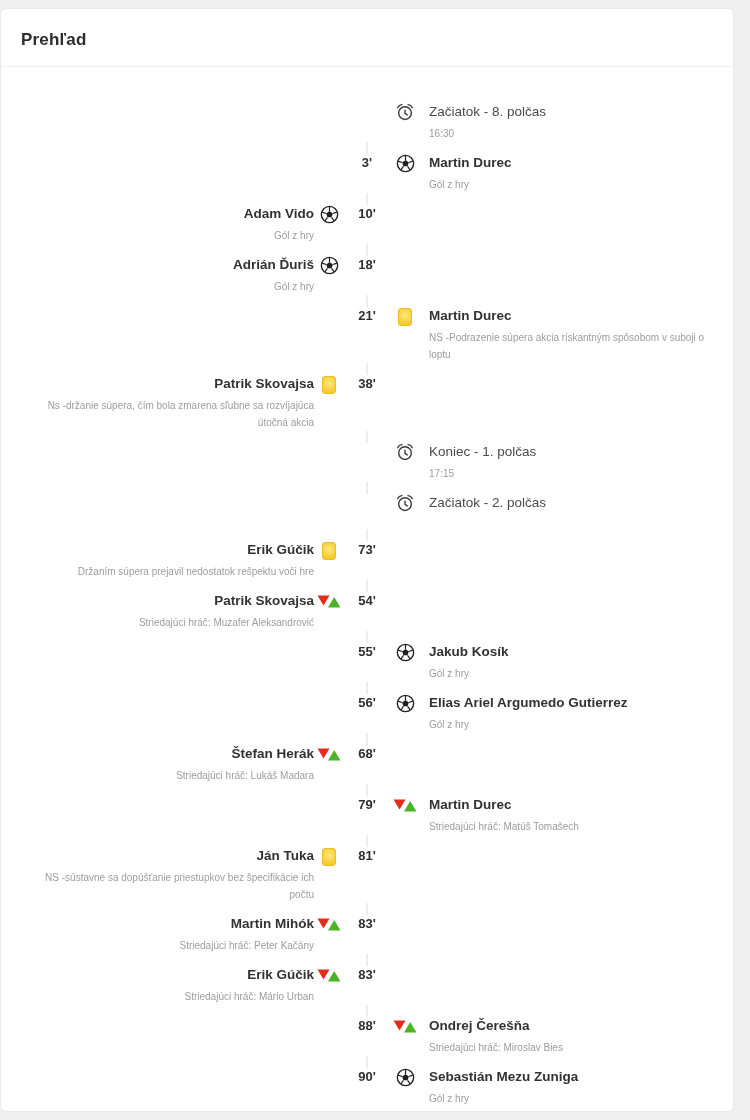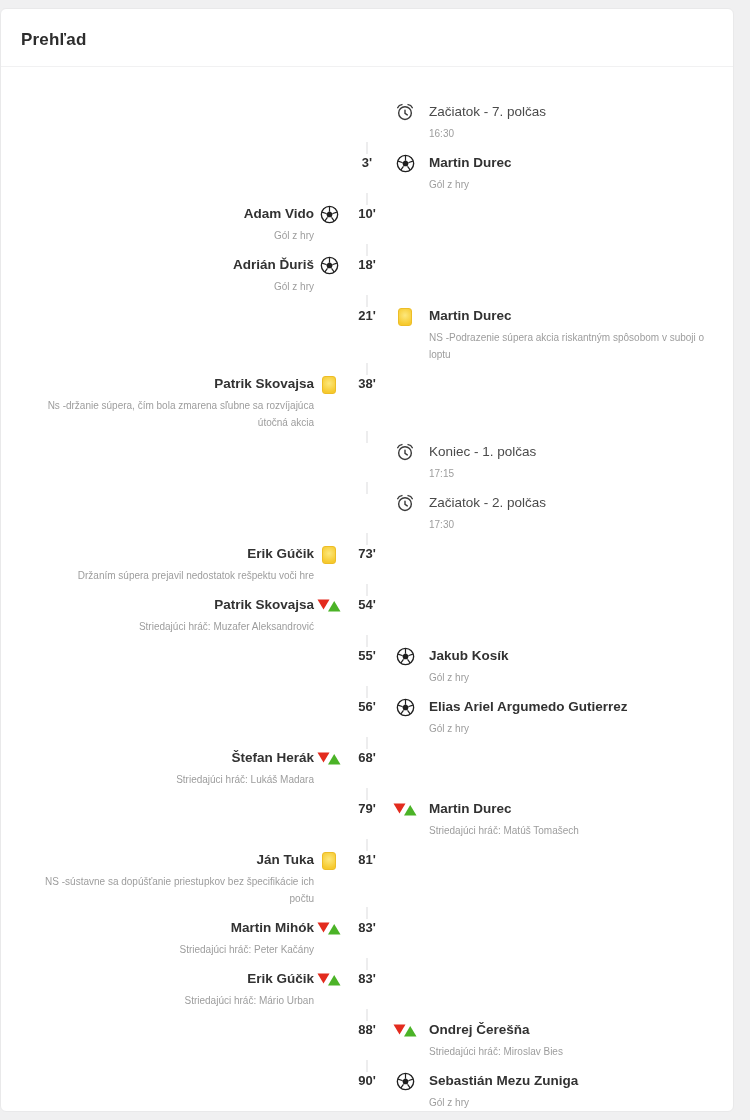--- a/index.html
+++ b/index.html
@@ -94,21 +94,21 @@
         <div class="cell-minute"></div>
         <div class="cell-icon">
           <svg class="clock-svg" width="20" height="20" viewBox="0 0 24 24" fill="none" stroke="#3b3b3b" stroke-width="1.7" stroke-linecap="round">
             <circle cx="12" cy="13.3" r="7.6"></circle>
             <path d="M12 9.8V13.6L14.7 15.5"></path>
             <path d="M8.3 3.1C6 3.4 4.1 4.8 3.2 6.8"></path>
             <path d="M15.7 3.1C18 3.4 19.9 4.8 20.8 6.8"></path>
           </svg>
         </div>
         <div class="cell-text-right">
-          <div class="title">Začiatok - 7. polčas</div>
+          <div class="title">Začiatok - 8. polčas</div>
           <div class="subtitle">16:30</div>
         </div>
       </div>
       <div class="event ">
         <div class="cell-text-left"></div>
         <div class="cell-icon"></div>
         <div class="cell-minute">3'</div>
         <div class="cell-icon">
           <svg class="goal-svg" width="19" height="19" viewBox="0 0 24 24">
             <circle cx="12" cy="12" r="10.3" fill="#fff" stroke="#1f1f1f" stroke-width="1.7"></circle>
@@ -219,21 +219,20 @@
         <div class="cell-icon">
           <svg class="clock-svg" width="20" height="20" viewBox="0 0 24 24" fill="none" stroke="#3b3b3b" stroke-width="1.7" stroke-linecap="round">
             <circle cx="12" cy="13.3" r="7.6"></circle>
             <path d="M12 9.8V13.6L14.7 15.5"></path>
             <path d="M8.3 3.1C6 3.4 4.1 4.8 3.2 6.8"></path>
             <path d="M15.7 3.1C18 3.4 19.9 4.8 20.8 6.8"></path>
           </svg>
         </div>
         <div class="cell-text-right">
           <div class="title">Začiatok - 2. polčas</div>
-          <div class="subtitle">17:30</div>
         </div>
       </div>
       <div class="event ">
         <div class="cell-text-left">
           <div class="title">Erik Gúčik</div>
           <div class="subtitle">Držaním súpera prejavil nedostatok rešpektu voči hre</div>
         </div>
         <div class="cell-icon">
           <span class="yc"></span>
         </div>

